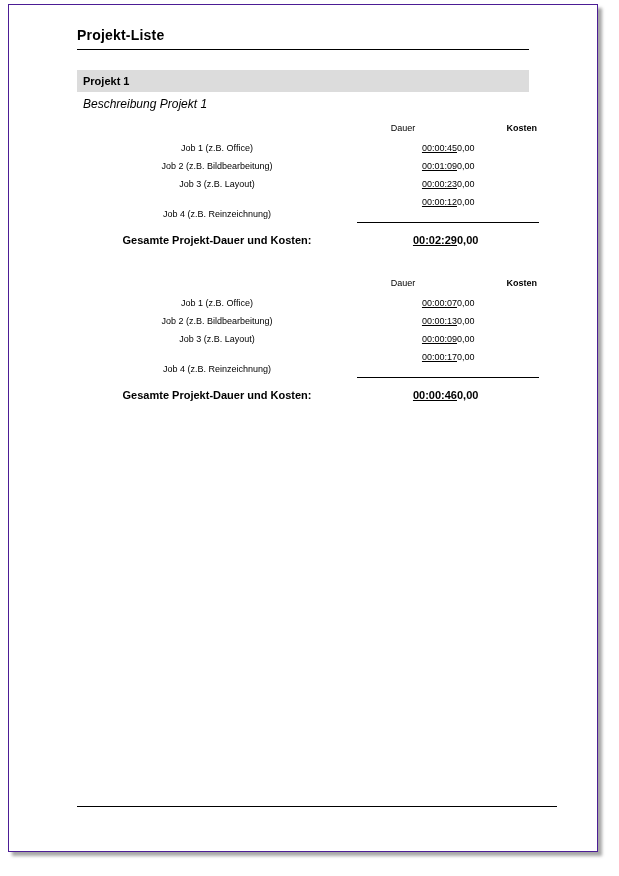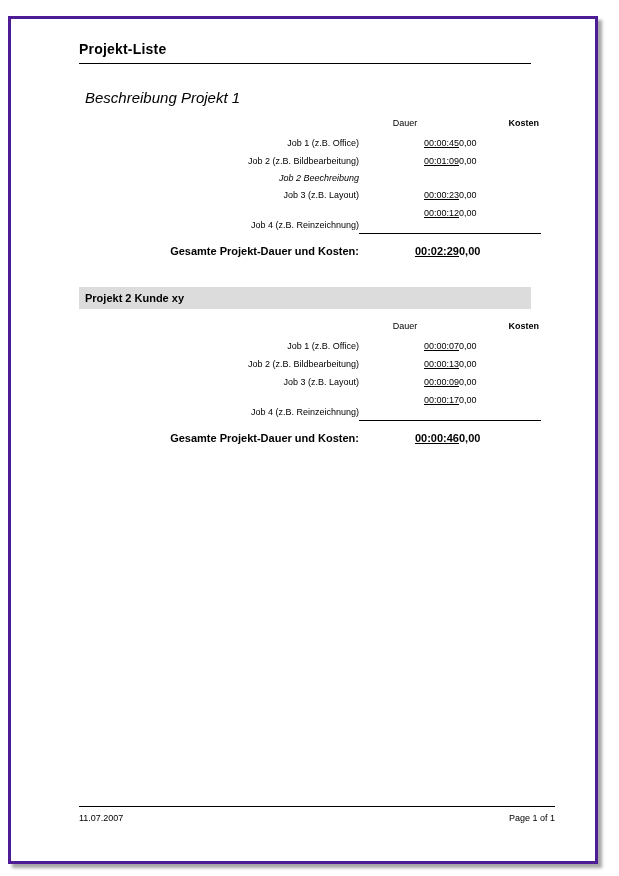--- a/index.html
+++ b/index.html
@@ -11,25 +11,25 @@
   #page-root {
     position: relative;
     width: 619px;
     height: 876px;
     background: #ffffff;
     overflow: hidden;
   }
   .paper {
     position: absolute;
     left: 8px;
-    top: 16px;
+    top: 4px;
     width: 590px;
     height: 848px;
     background: #ffffff;
-    border: 3px solid #4c1d95;
+    border: 1px solid #4c1d95;
     box-shadow: 4px 4px 3px rgba(0,0,0,0.35);
     box-sizing: border-box;
   }
   .content {
     position: absolute;
     left: 68px;
     top: 22px;
     width: 452px;
   }
   .doc-title {
@@ -48,21 +48,21 @@
   }
   .project-header {
     background: #dcdcdc;
     font-size: 11px;
     font-weight: bold;
     color: #000000;
     padding: 5px 6px 5px 6px;
     box-sizing: border-box;
   }
   .project-desc {
-    font-size: 15px;
+    font-size: 12px;
     font-style: italic;
     color: #000000;
     padding: 5px 6px 0 6px;
   }
   table.jobs {
     width: 100%;
     border-collapse: collapse;
     margin-top: 10px;
     table-layout: fixed;
   }
@@ -75,21 +75,21 @@
   }
   table.jobs th.col-name { width: 280px; }
   table.jobs th.col-dauer { width: 92px; padding-right: 8px; text-align: center; }
   table.jobs th.col-kosten { width: 80px; padding-right: 2px; font-weight: bold; }
   table.jobs td {
     font-size: 9px;
     color: #000000;
     padding: 4px 0 4px 0;
     vertical-align: bottom;
   }
-  td.name { text-align: right; padding-left: 2px; }
+  td.name { text-align: center; padding-left: 2px; }
   td.dauer { text-align: right; padding-right: 8px; text-decoration: underline; }
   td.kosten { text-align: left; padding-right: 2px; }
   tr.note td.name {
     font-style: italic;
     padding-top: 3px;
     padding-bottom: 3px;
   }
   tr.job-last td.dauer,
   tr.job-last td.kosten {
     border-bottom: 1px solid #000000;
@@ -121,66 +121,61 @@
 <body>
 
 <div id="page-root">
   <div class="paper">
 
     <div class="content">
       <div class="doc-title">Projekt-Liste</div>
       <div class="title-rule"></div>
 
       <div class="project-block">
+        <div class="project-header">Projekt 1</div>
         <div class="project-desc">Beschreibung Projekt 1</div>
         <table class="jobs">
           <thead>
             <tr>
               <th class="col-name"></th>
               <th class="col-dauer">Dauer</th>
               <th class="col-kosten">Kosten</th>
             </tr>
           </thead>
           <tbody>
             <tr class="job">
               <td class="name">Job 1 (z.B. Office)</td>
               <td class="dauer">00:00:45</td>
               <td class="kosten">0,00</td>
             </tr>
             <tr class="job">
               <td class="name">Job 2 (z.B. Bildbearbeitung)</td>
               <td class="dauer">00:01:09</td>
               <td class="kosten">0,00</td>
             </tr>
-            <tr class="note">
-              <td class="name">Job 2 Beechreibung</td>
-              <td class="dauer"></td>
-              <td class="kosten"></td>
-            </tr>
             <tr class="job">
               <td class="name">Job 3 (z.B. Layout)</td>
               <td class="dauer">00:00:23</td>
               <td class="kosten">0,00</td>
             </tr>
             <tr class="job-last">
               <td class="name">Job 4 (z.B. Reinzeichnung)</td>
               <td class="dauer">00:00:12</td>
               <td class="kosten">0,00</td>
             </tr>
             <tr class="total">
               <td class="name">Gesamte Projekt-Dauer und Kosten:</td>
               <td class="dauer">00:02:29</td>
               <td class="kosten">0,00</td>
             </tr>
           </tbody>
         </table>
       </div>
 
       <div class="project-block">
-        <div class="project-header">Projekt 2 Kunde xy</div>
         <table class="jobs">
           <thead>
             <tr>
               <th class="col-name"></th>
               <th class="col-dauer">Dauer</th>
               <th class="col-kosten">Kosten</th>
             </tr>
           </thead>
           <tbody>
             <tr class="job">
@@ -209,20 +204,16 @@
               <td class="kosten">0,00</td>
             </tr>
           </tbody>
         </table>
       </div>
 
     </div>
 
     <div class="footer">
       <div class="footer-rule"></div>
-      <div class="footer-row">
-        <span>11.07.2007</span>
-        <span>Page 1 of 1</span>
-      </div>
     </div>
 
   </div>
 </div>
 
 </body></html>

